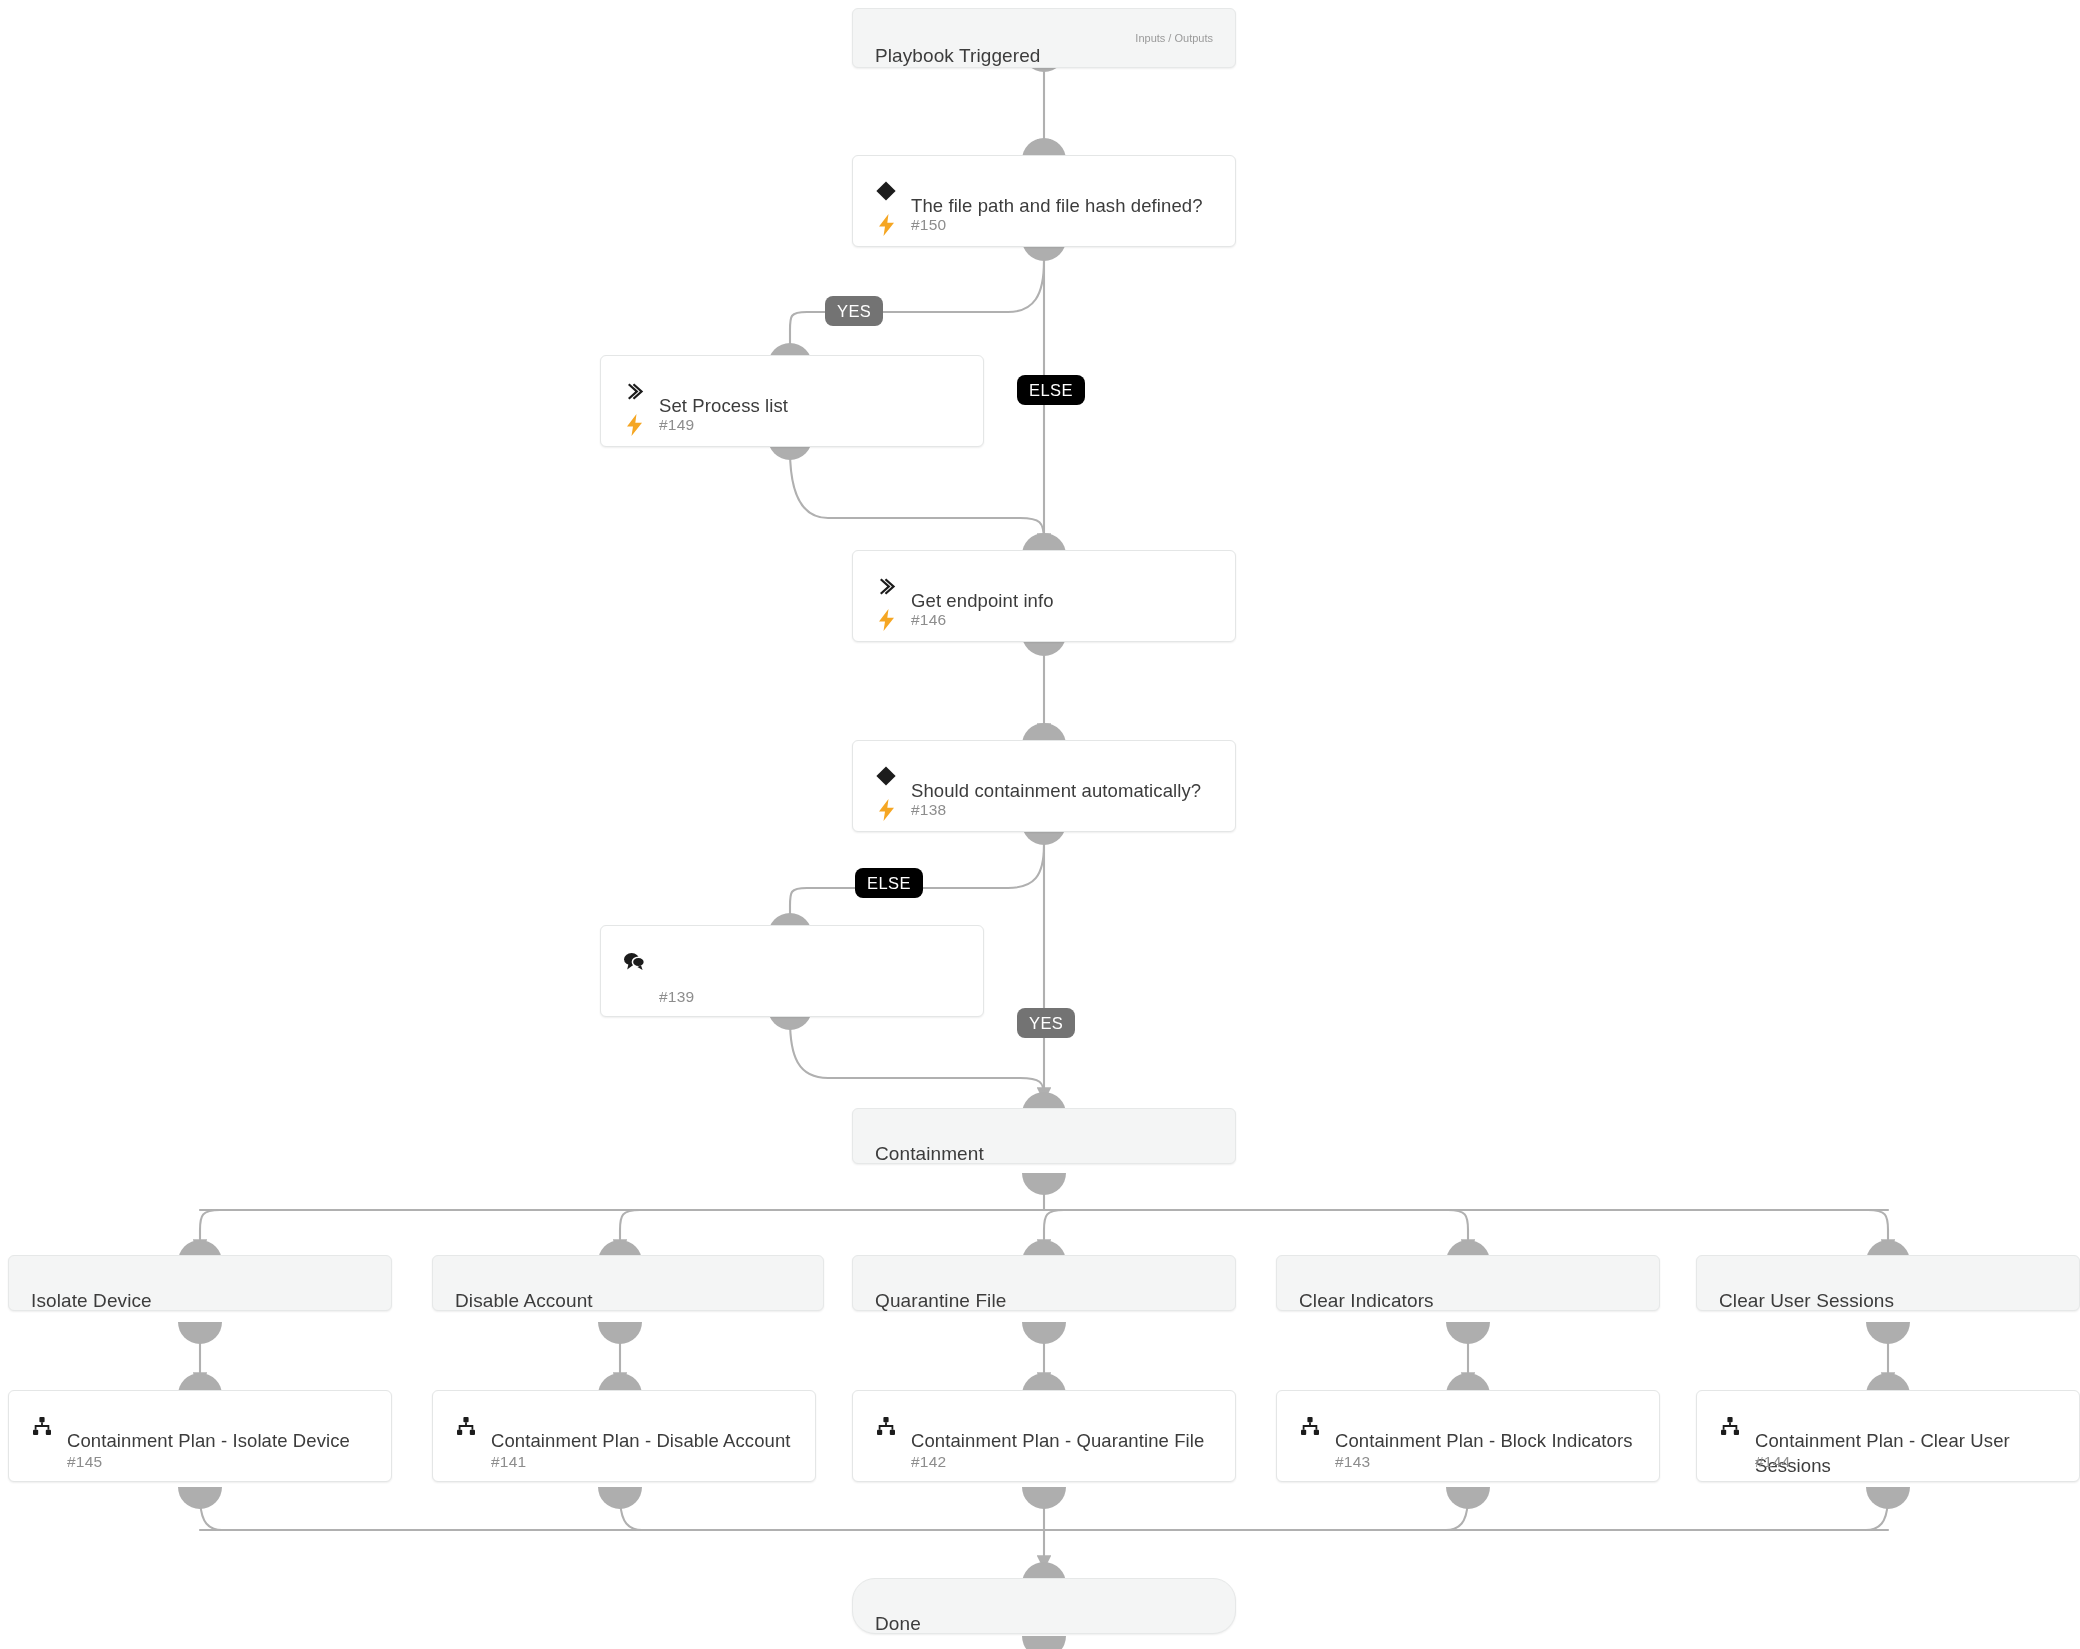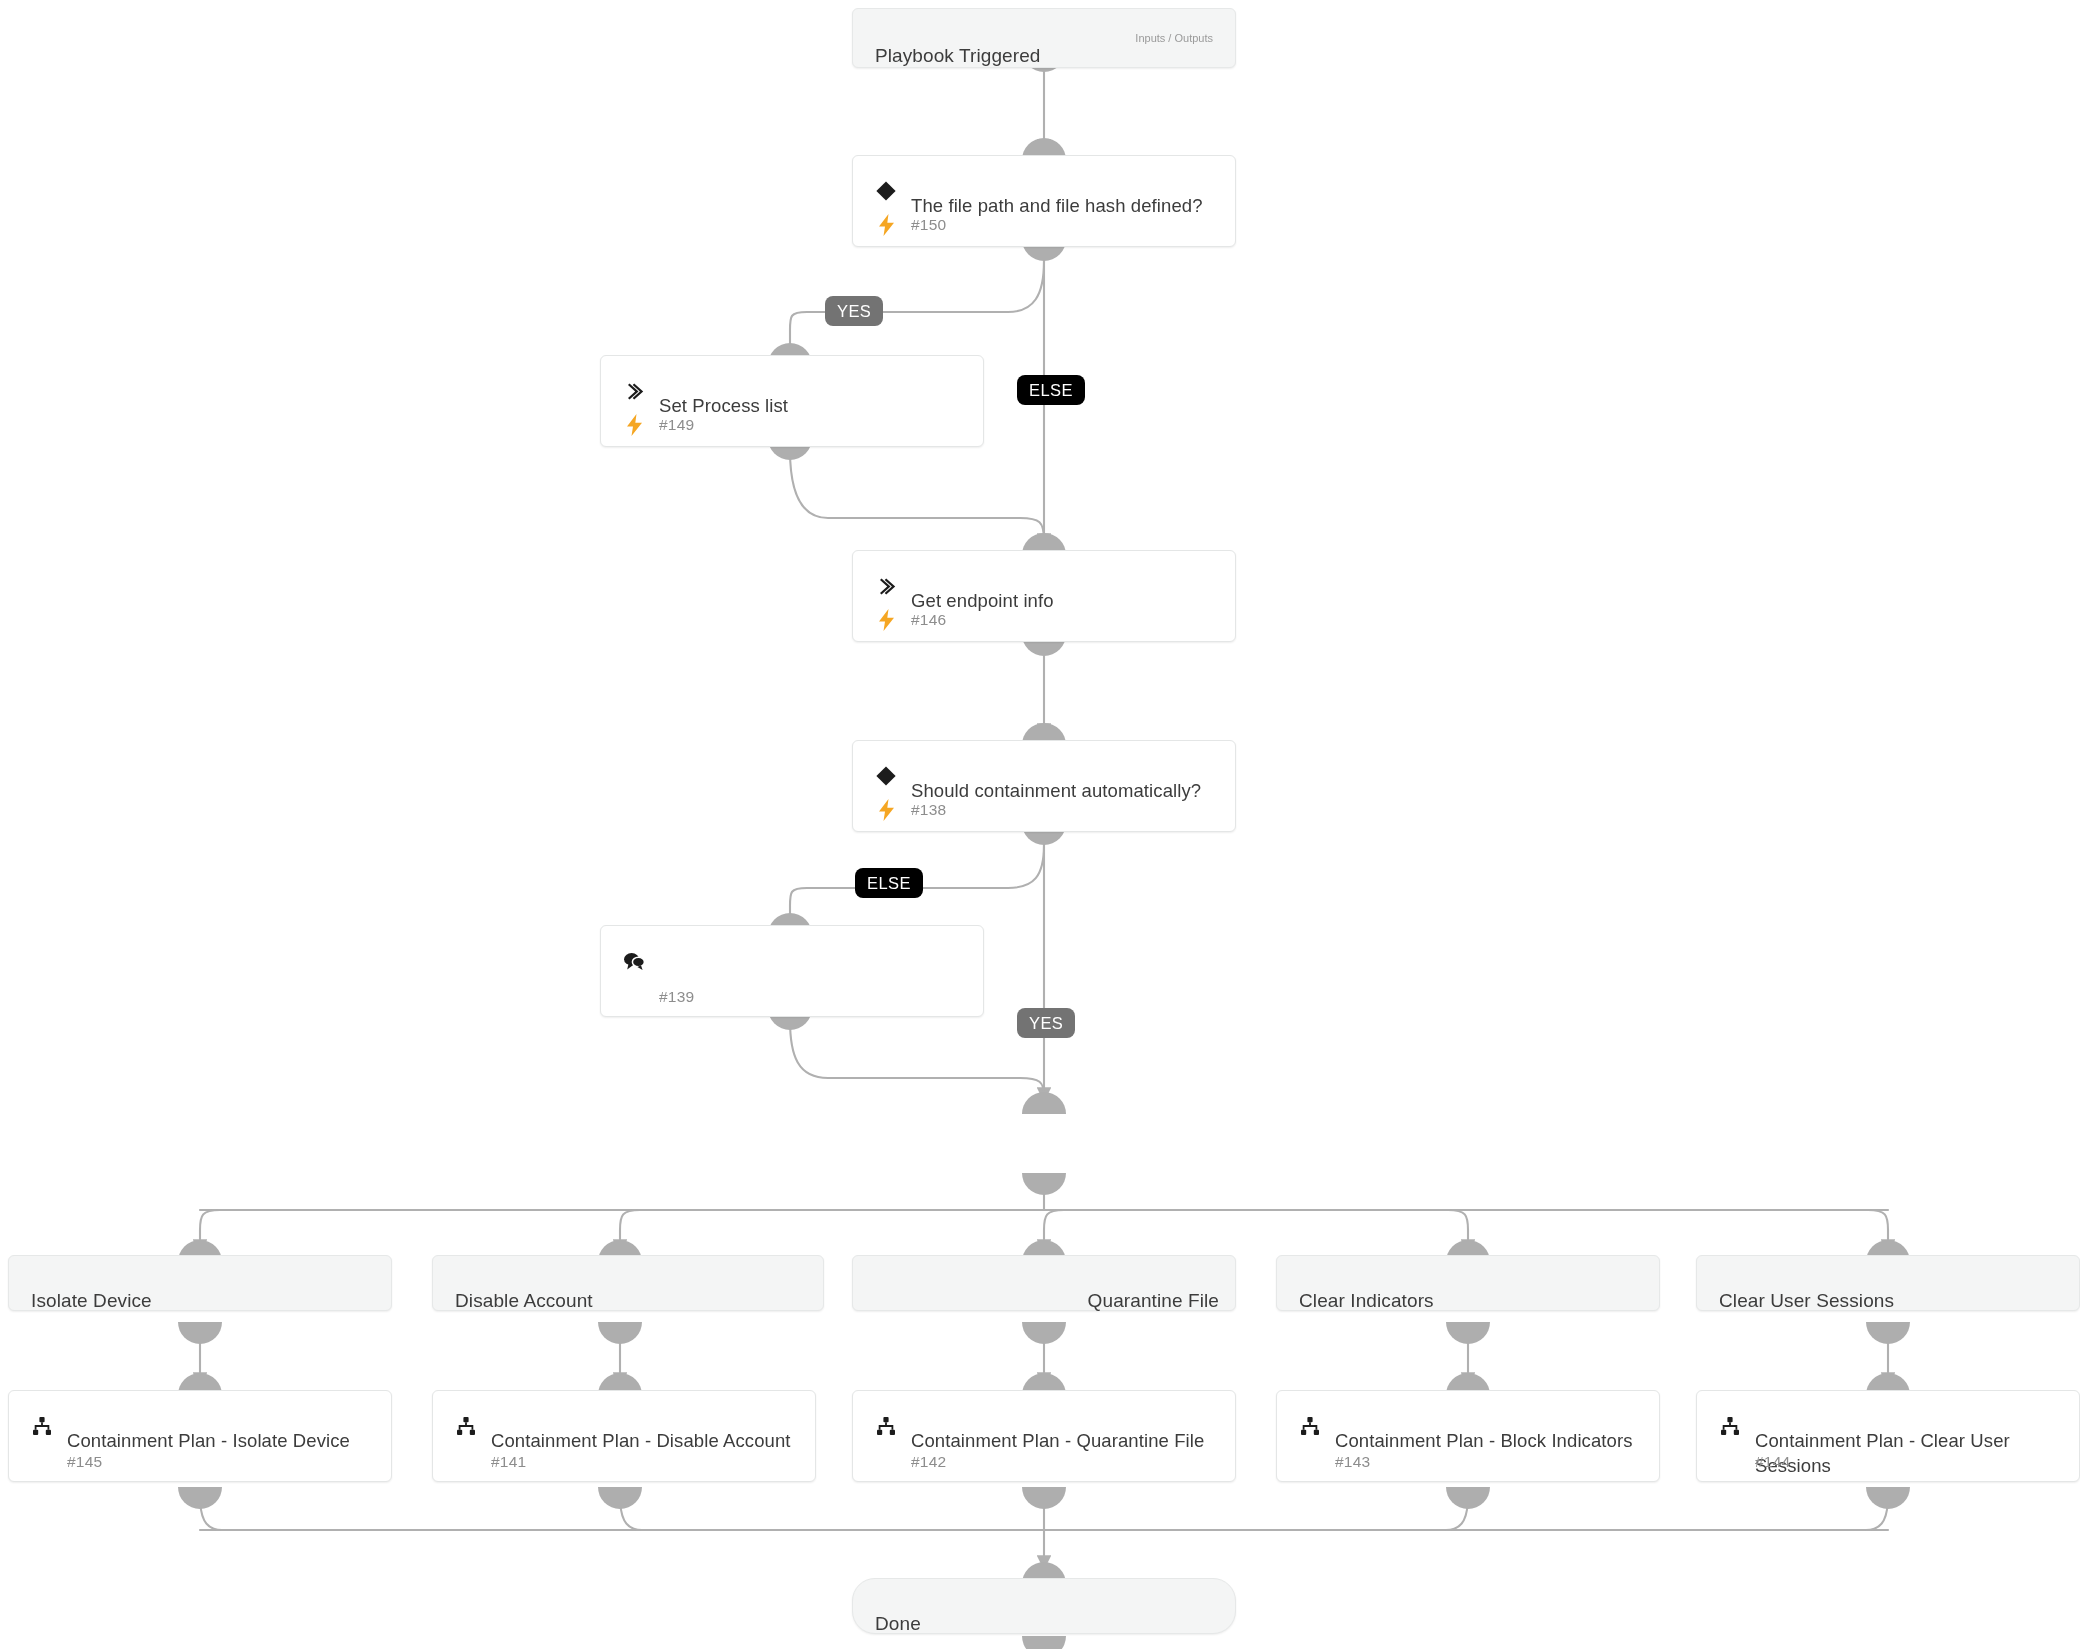--- a/index.html
+++ b/index.html
@@ -304,20 +304,25 @@
           <ellipse cx="15.4" cy="11.0" rx="6.0" ry="4.8" fill="#1c1c1c" stroke="#ffffff" stroke-width="1.5"></ellipse>
           <path d="M18.0 14.2 L19.6 19.0 L14.4 16.0 Z" fill="#1c1c1c"></path>
         </svg>
       </span>
       <span class="node-id" style="top:62px;">#139</span>
     </div>
   </div>
 
   <div class="port in" style="left:1022px; top:1092px;"></div>
   <div class="port out" style="left:1022px; top:1173px;"></div>
+  <div class="node section" style="left:852px; top:1108px; width:384px; height:56px;">
+    <div class="node-row">
+      <span class="node-title">Containment</span>
+    </div>
+  </div>
 
   <div class="port in" style="left:178px; top:1240px;"></div>
   <div class="port out" style="left:178px; top:1322px;"></div>
   <div class="node section" style="left:8px; top:1255px; width:384px; height:56px;">
     <div class="node-row">
       <span class="node-title">Isolate Device</span>
     </div>
   </div>
   <div class="port in" style="left:178px; top:1373px;"></div>
   <div class="port out" style="left:178px; top:1487px;"></div>
@@ -355,21 +360,21 @@
           <path d="M10 6.2 V10 M3.6 13.8 V10 H16.4 V13.8" stroke="#1c1c1c" stroke-width="1.8" fill="none"></path>
         </svg>
       </span>
       <span class="node-title">Containment Plan - Disable Account</span>
       <span class="node-id" style="top:62px;">#141</span>
     </div>
   </div>
 
   <div class="port in" style="left:1022px; top:1240px;"></div>
   <div class="port out" style="left:1022px; top:1322px;"></div>
-  <div class="node section" style="left:852px; top:1255px; width:384px; height:56px;text-align:right;">
+  <div class="node section" style="left:852px; top:1255px; width:384px; height:56px;">
     <div class="node-row">
       <span class="node-title">Quarantine File</span>
     </div>
   </div>
   <div class="port in" style="left:1022px; top:1373px;"></div>
   <div class="port out" style="left:1022px; top:1487px;"></div>
   <div class="node" style="left:852px; top:1390px; width:384px; height:92px;">
     <div class="node-row">
       <span class="node-icon">
         <svg width="20" height="20" viewBox="0 0 20 20">

